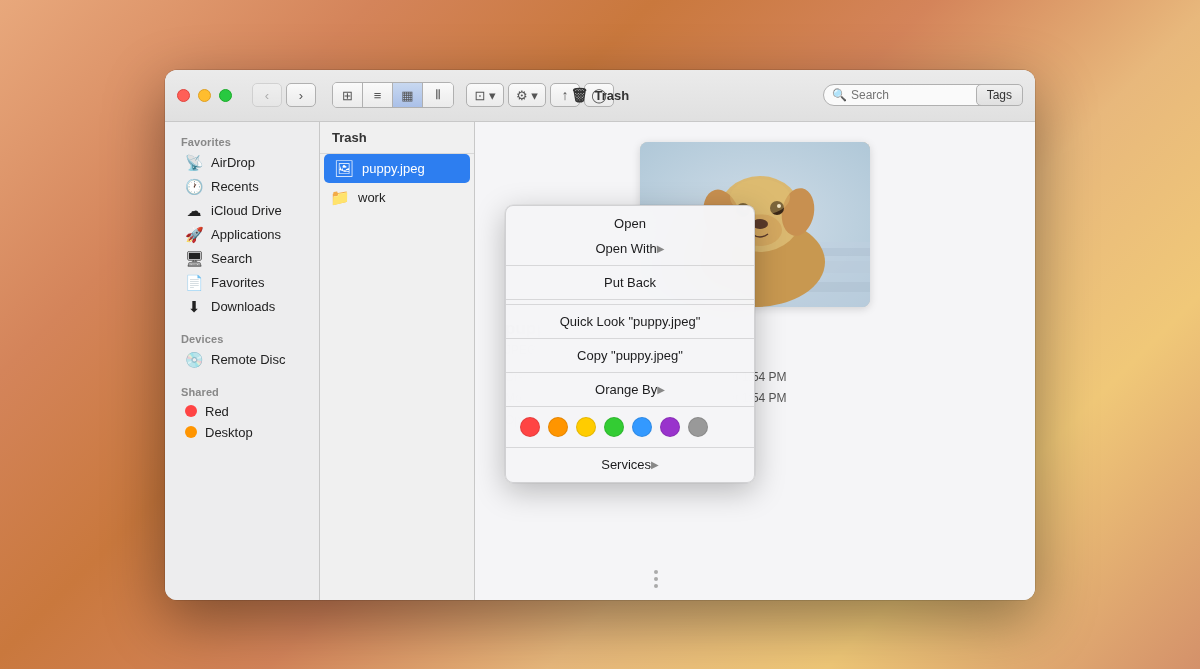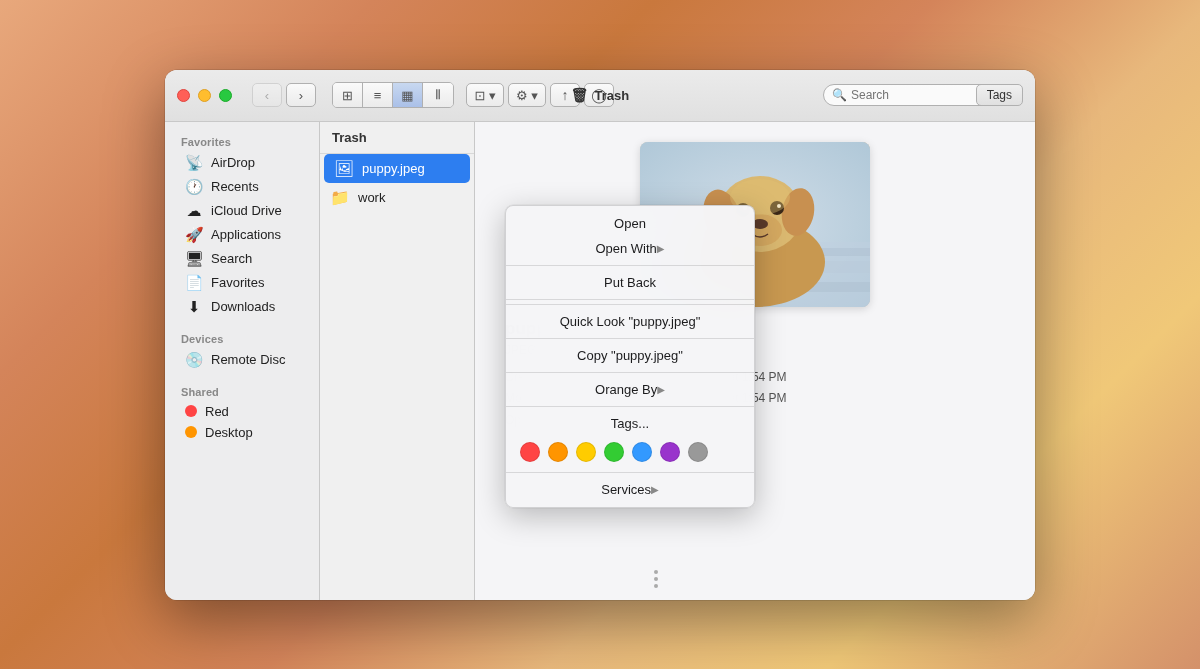--- a/index.html
+++ b/index.html
@@ -497,23 +497,20 @@
       <div class="context-menu-separator"></div>
       <div class="context-menu-item">
         <span>Copy "puppy.jpeg"</span>
       </div>
       <div class="context-menu-separator"></div>
       <div class="context-menu-item">
         <span>Orange By</span>
         <span class="context-menu-arrow">▶</span>
       </div>
       <div class="context-menu-separator"></div>
-      <div class="context-menu-item">
-        <span>Tags...</span>
-      </div>
       <div class="context-menu-tags">
         <div class="tag-dot" style="background:#ff4444"></div>
         <div class="tag-dot" style="background:#ff9500"></div>
         <div class="tag-dot" style="background:#ffcc00"></div>
         <div class="tag-dot" style="background:#33cc33"></div>
         <div class="tag-dot" style="background:#3399ff"></div>
         <div class="tag-dot" style="background:#9933cc"></div>
         <div class="tag-dot" style="background:#999999"></div>
       </div>
       <div class="context-menu-separator"></div>

